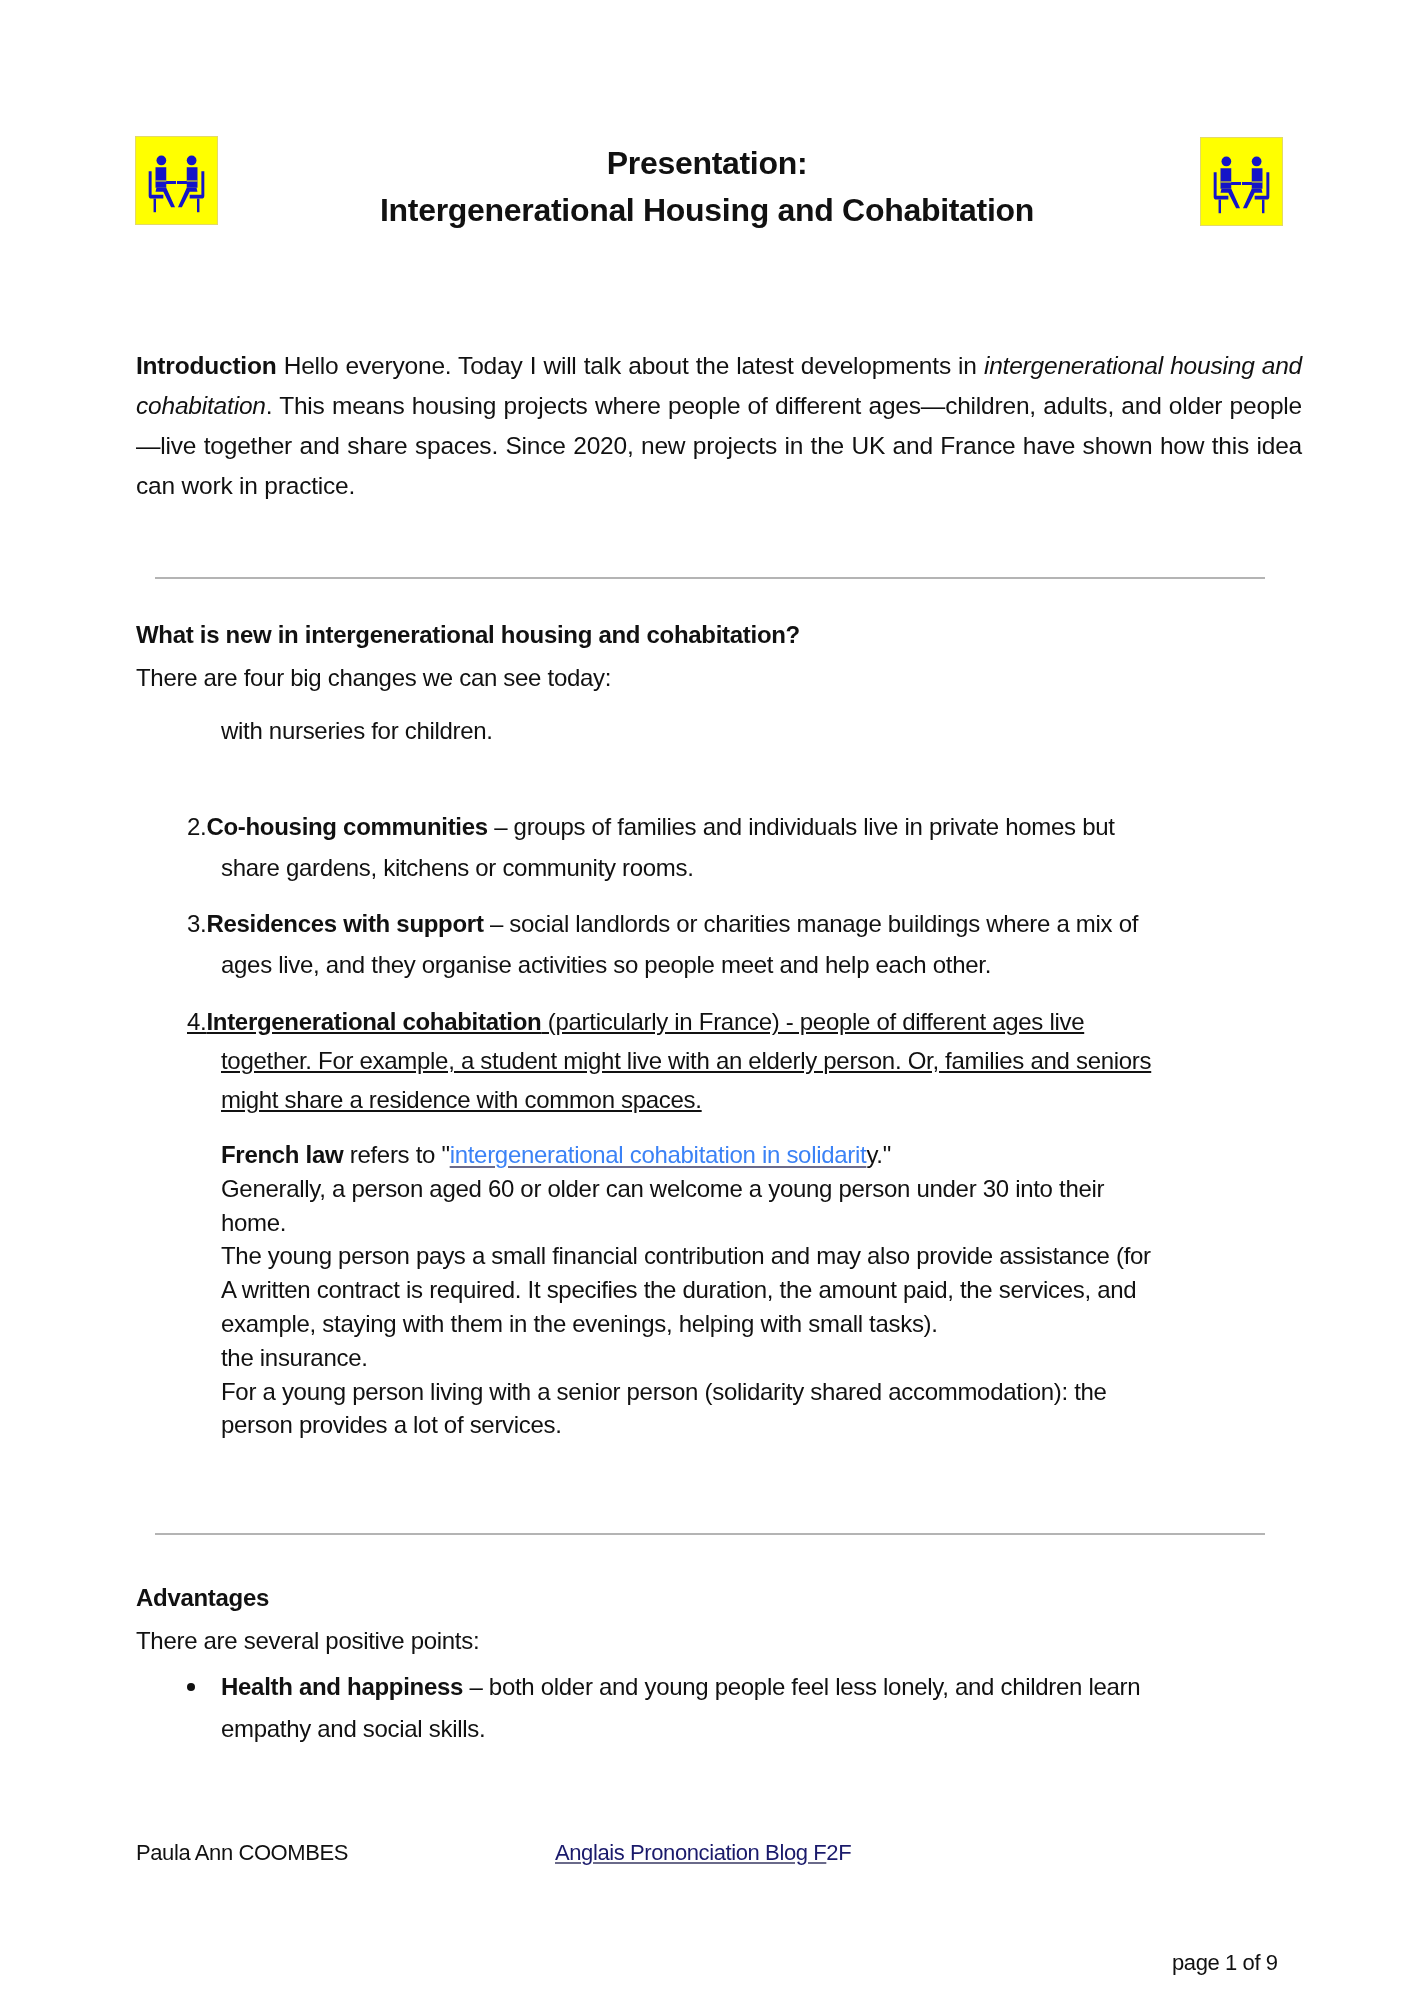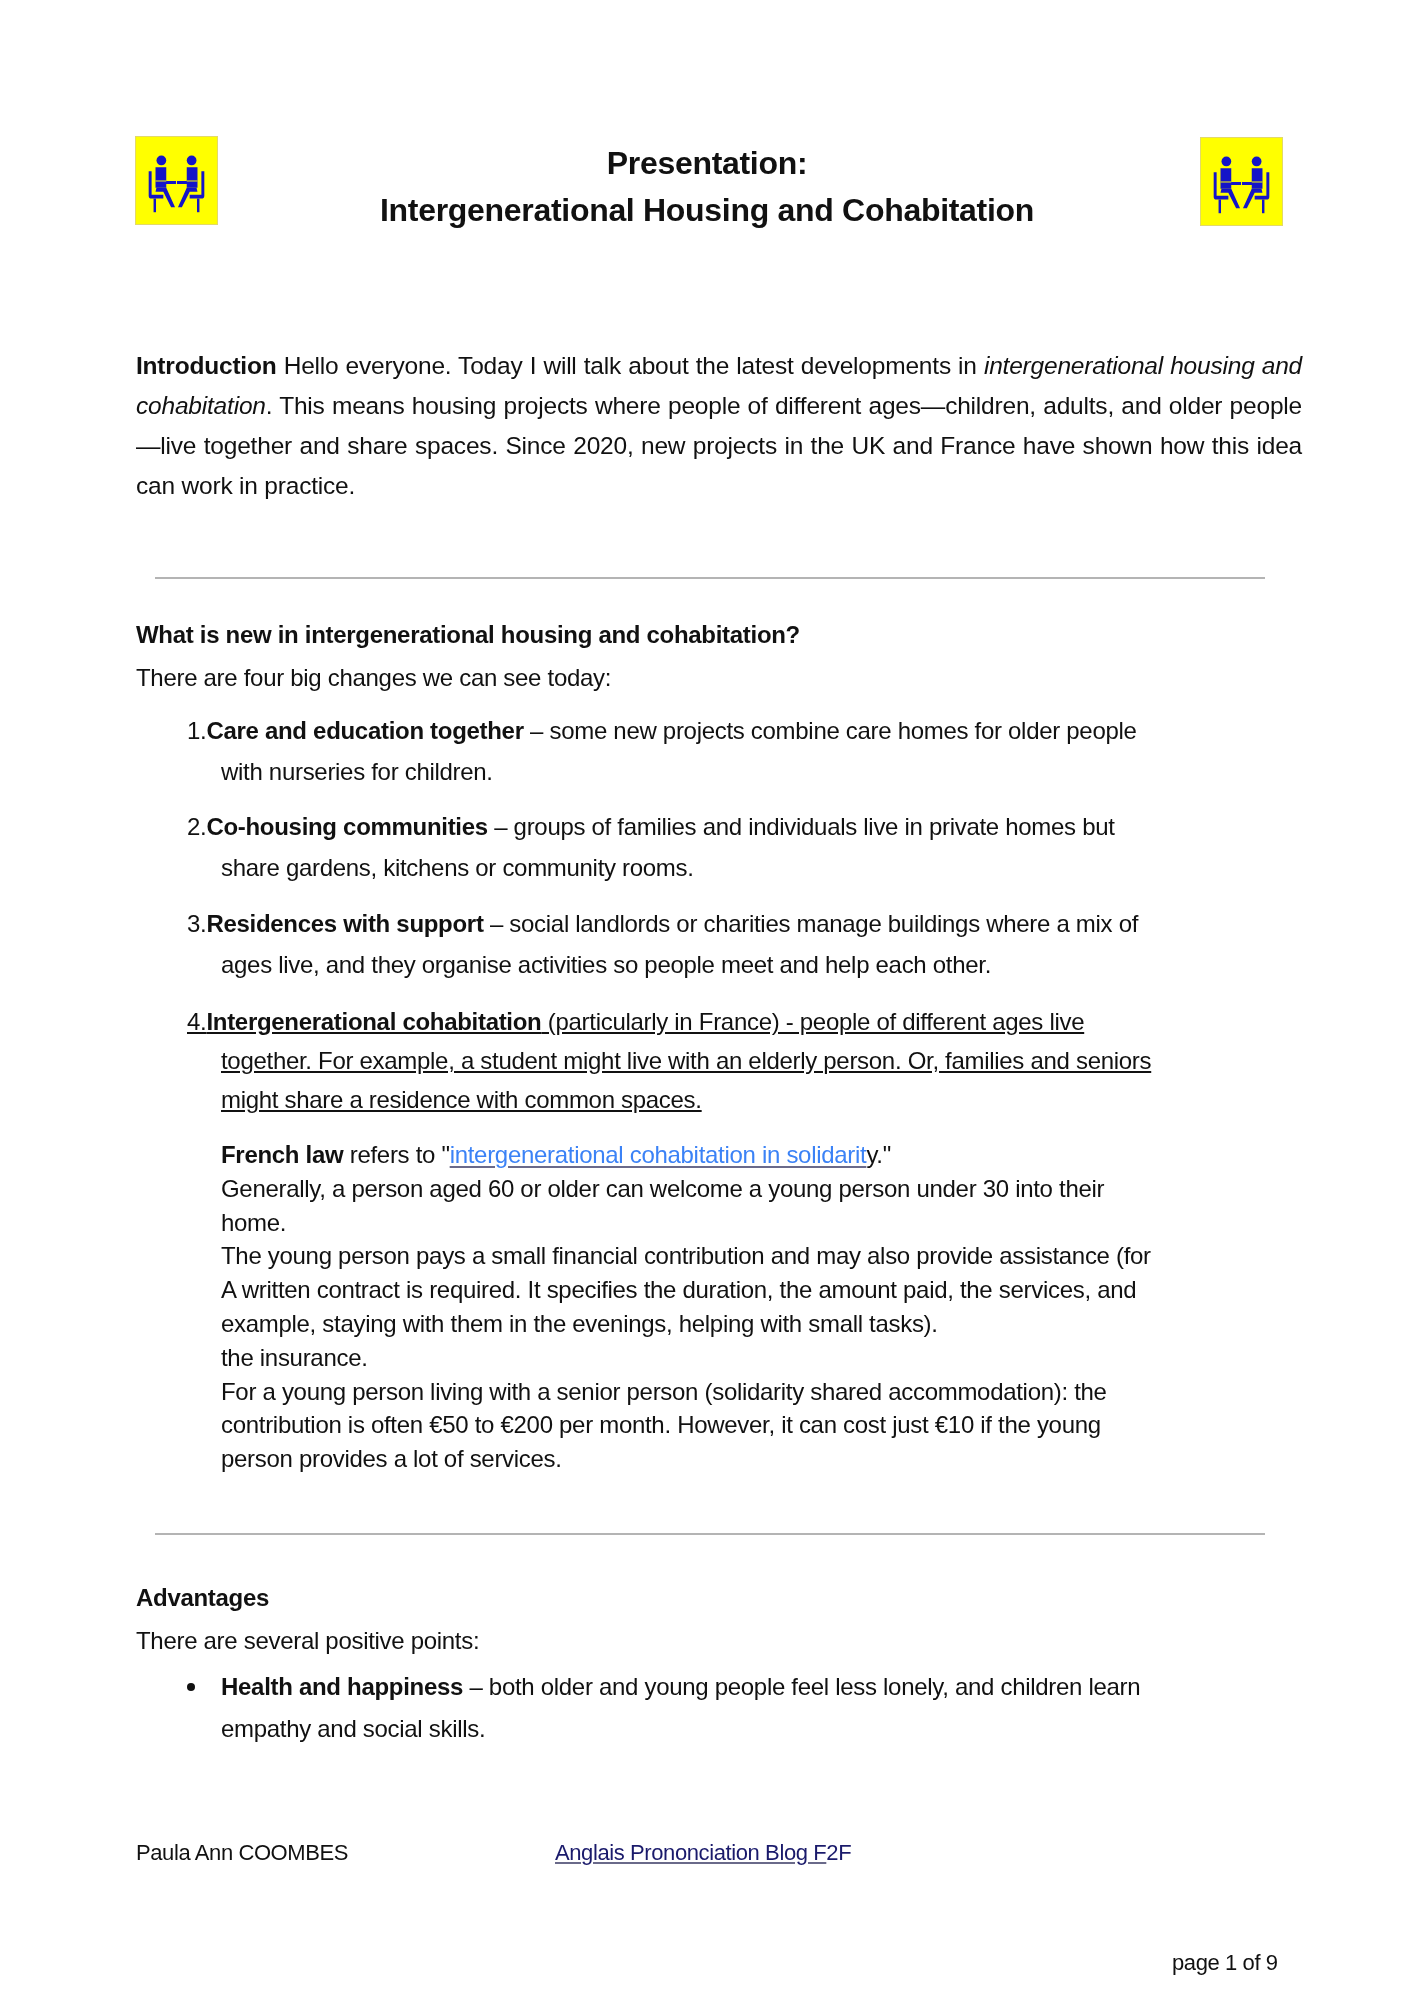--- a/index.html
+++ b/index.html
@@ -142,21 +142,20 @@
 </div>
 
 <div class="intro"><b>Introduction</b><span> Hello everyone. Today I will talk about the latest developments in </span><i>intergenerational housing and cohabitation</i><span>. This means housing projects where people of different ages—children, adults, and older people—live together and share spaces. Since 2020, new projects in the UK and France have shown how this idea can work in practice.</span></div>
 
 <div class="divider" id="divider-1"></div>
 
 <div class="heading" id="what-heading">What is new in intergenerational housing and cohabitation?</div>
 <div class="lead" id="what-lead">There are four big changes we can see today:</div>
 
 <div class="num-item" id="item-1">
-  <div class="line1"><span>1.</span><b>Care and education together</b><span> – some new projects combine care homes for older people</span></div>
   <div class="cont">with nurseries for children.</div>
 </div>
 <div class="num-item" id="item-2">
   <div class="line1"><span>2.</span><b>Co-housing communities</b><span> – groups of families and individuals live in private homes but</span></div>
   <div class="cont">share gardens, kitchens or community rooms.</div>
 </div>
 <div class="num-item" id="item-3">
   <div class="line1"><span>3.</span><b>Residences with support</b><span> – social landlords or charities manage buildings where a mix of</span></div>
   <div class="cont">ages live, and they organise activities so people meet and help each other.</div>
 </div>
@@ -168,21 +167,20 @@
 
 <div class="law">
   <div><b>French law</b><span> refers to "</span><span class="link">intergenerational cohabitation in solidarit</span><span>y."</span></div>
   <div>Generally, a person aged 60 or older can welcome a young person under 30 into their</div>
   <div>home.</div>
   <div>The young person pays a small financial contribution and may also provide assistance (for</div>
   <div>A written contract is required. It specifies the duration, the amount paid, the services, and</div>
   <div>example, staying with them in the evenings, helping with small tasks).</div>
   <div>the insurance.</div>
   <div>For a young person living with a senior person (solidarity shared accommodation): the</div>
-  <div>contribution is often €50 to €200 per month. However, it can cost just €10 if the young</div>
   <div>person provides a lot of services.</div>
 </div>
 
 <div class="divider" id="divider-2"></div>
 
 <div class="heading" id="adv-heading">Advantages</div>
 <div class="lead" id="adv-lead">There are several positive points:</div>
 
 <div class="bullet-item">
   <span class="dot"></span>

